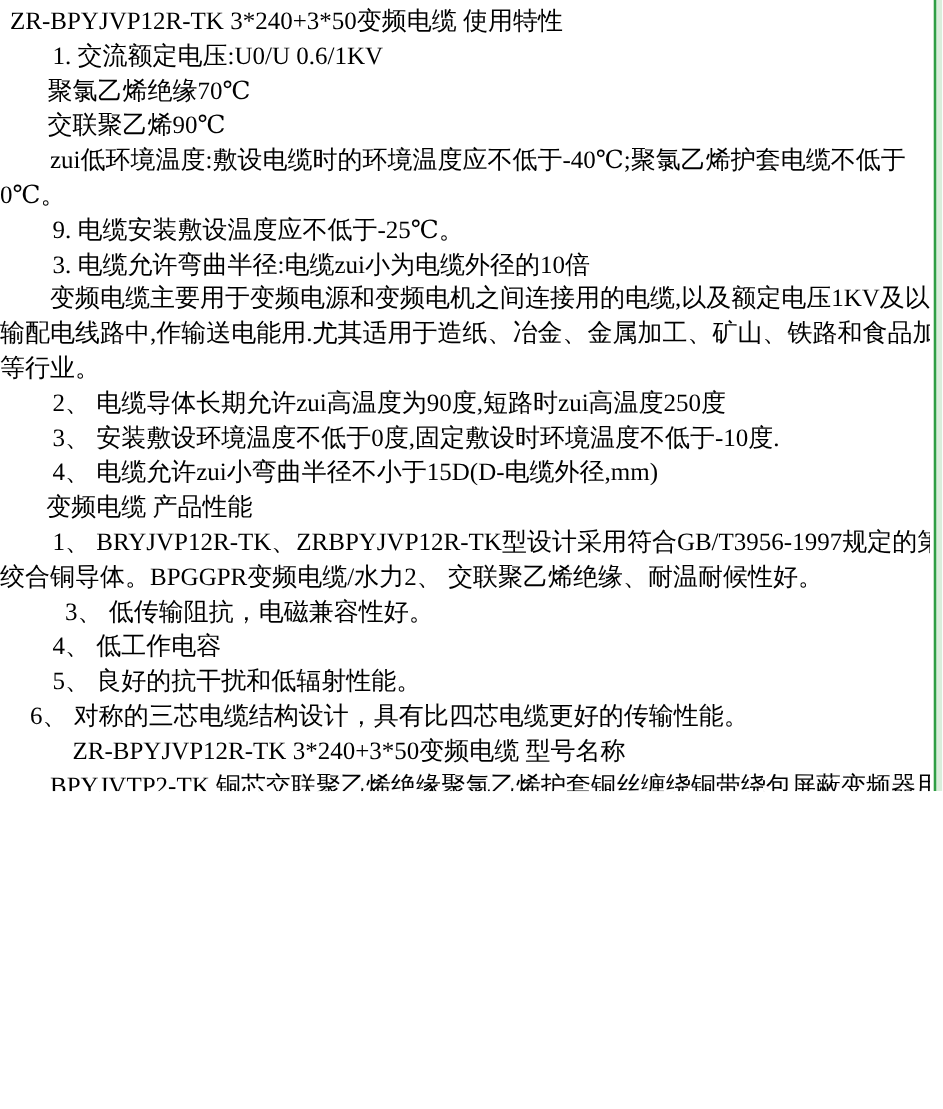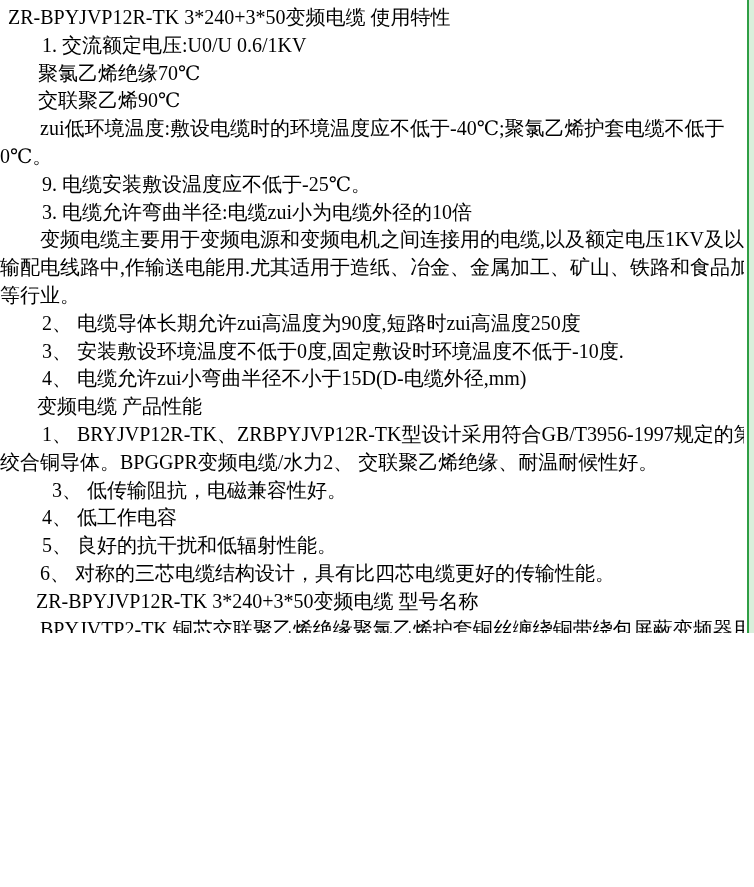--- a/index.html
+++ b/index.html
@@ -51,22 +51,22 @@
       <div class="line" style="padding-left: 0px;">等行业。</div>
       <div class="line" style="padding-left: 42px;">2、 电缆导体长期允许zui高温度为90度,短路时zui高温度250度</div>
       <div class="line" style="padding-left: 42px;">3、 安装敷设环境温度不低于0度,固定敷设时环境温度不低于-10度.</div>
       <div class="line" style="padding-left: 42px;">4、 电缆允许zui小弯曲半径不小于15D(D-电缆外径,mm)</div>
       <div class="line" style="padding-left: 37px;">变频电缆 产品性能</div>
       <div class="line" style="padding-left: 42px;">1、 BRYJVP12R-TK、ZRBPYJVP12R-TK型设计采用符合GB/T3956-1997规定的第5类软</div>
       <div class="line" style="padding-left: 0px;">绞合铜导体。BPGGPR变频电缆/水力2、 交联聚乙烯绝缘、耐温耐候性好。</div>
       <div class="line" style="padding-left: 42px; margin-left: 10px;">3、 低传输阻抗，电磁兼容性好。</div>
       <div class="line" style="padding-left: 42px;">4、 低工作电容</div>
       <div class="line" style="padding-left: 42px;">5、 良好的抗干扰和低辐射性能。</div>
-      <div class="line" style="padding-left: 40px;">6、 对称的三芯电缆结构设计，具有比四芯电缆更好的传输性能。</div>
-      <div class="line" style="padding-left: 36px;">ZR-BPYJVP12R-TK 3*240+3*50变频电缆 型号名称</div>
+      <div class="line" style="padding-left: 24px;">6、 对称的三芯电缆结构设计，具有比四芯电缆更好的传输性能。</div>
+      <div class="line" style="padding-left: 58px;">ZR-BPYJVP12R-TK 3*240+3*50变频电缆 型号名称</div>
       <div class="line" style="padding-left: 40px;">BPYJVTP2-TK 铜芯交联聚乙烯绝缘聚氯乙烯护套铜丝缠绕铜带绕包屏蔽变频器用回路</div>
       <div class="line" style="padding-left: 0px;">电缆。</div>
       <div class="line" style="padding-left: 40px;">ZR-BPYJVTP2-TK铜芯交联聚乙烯绝缘阻燃聚氯乙烯护套铜丝缠绕铜带绕包屏蔽变频器</div>
       <div class="line" style="padding-left: 12px;">用回路电缆。</div>
       <div class="line" style="padding-left: 40px;">BPYJVP12-TK铜芯交联聚乙烯绝缘聚氯乙烯护套铜带绕包铜丝编织双重屏蔽变频器用</div>
       <div class="line" style="padding-left: 0px;">回路电缆。</div>
     </div>
   <div class="edge-strip" style="background: rgb(217, 238, 219); border-left: 2px solid rgb(47, 158, 68);"></div>
 </div>
 

